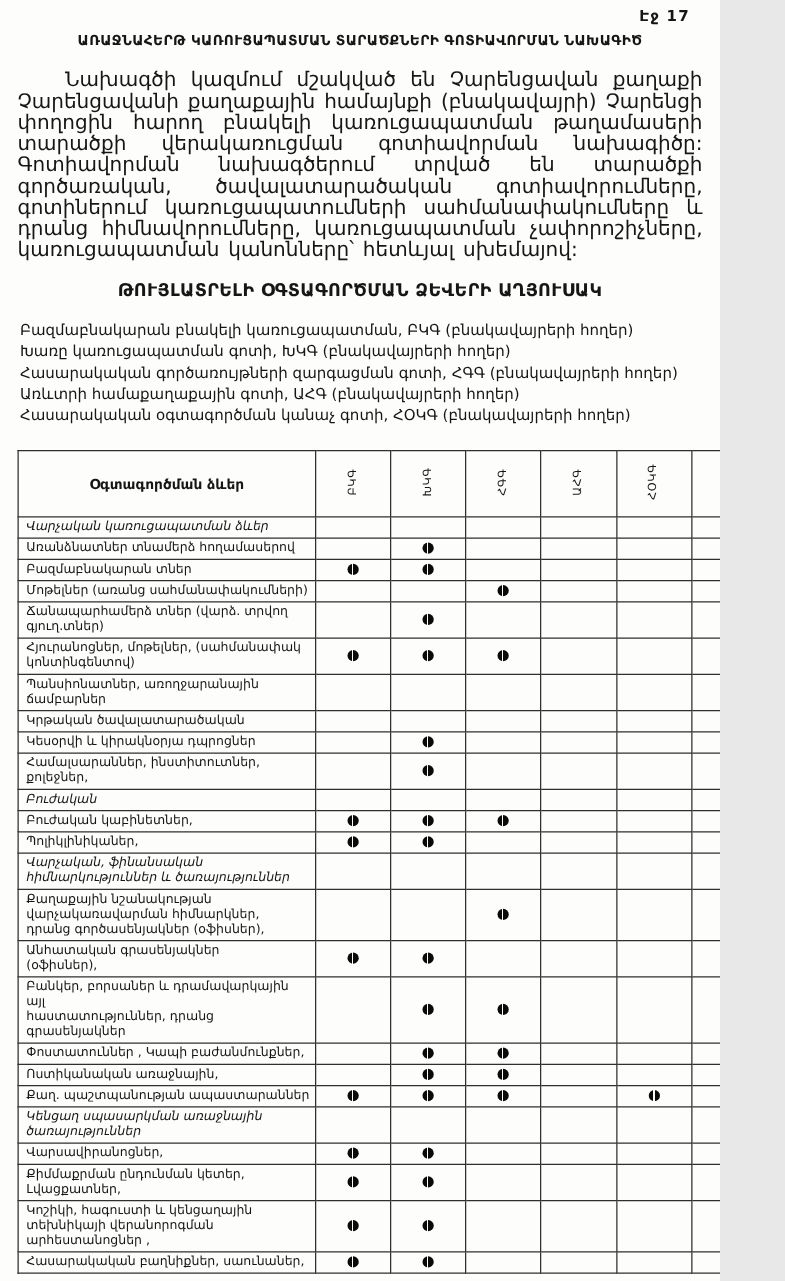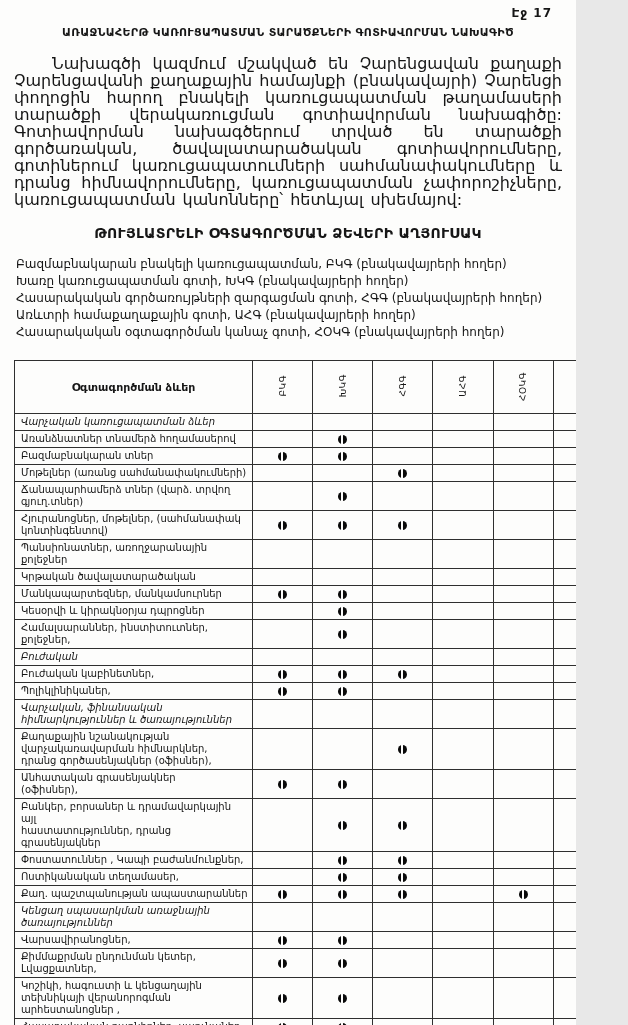--- a/index.html
+++ b/index.html
@@ -125,41 +125,32 @@
 կոնտինգենտով)</td>
           <td class="cell"><span class="dot"></span></td>
           <td class="cell"><span class="dot"></span></td>
           <td class="cell"><span class="dot"></span></td>
           <td class="cell"></td>
           <td class="cell"></td>
           <td class="cell"></td>
         </tr>
         <tr>
           <td class="label">Պանսիոնատներ, առողջարանային
-քոլեջներ</td>
+ճամբարներ</td>
           <td class="cell"></td>
           <td class="cell"></td>
           <td class="cell"></td>
           <td class="cell"></td>
           <td class="cell"></td>
           <td class="cell"></td>
         </tr>
         <tr>
           <td class="label">Կրթական ծավալատարածական</td>
           <td class="cell"></td>
           <td class="cell"></td>
-          <td class="cell"></td>
-          <td class="cell"></td>
-          <td class="cell"></td>
-          <td class="cell"></td>
-        </tr>
-        <tr>
-          <td class="label">Մանկապարտեզներ, մանկամսուրներ</td>
-          <td class="cell"><span class="dot"></span></td>
-          <td class="cell"><span class="dot"></span></td>
           <td class="cell"></td>
           <td class="cell"></td>
           <td class="cell"></td>
           <td class="cell"></td>
         </tr>
         <tr>
           <td class="label">Կեսօրվի և կիրակնօրյա դպրոցներ</td>
           <td class="cell"></td>
           <td class="cell"><span class="dot"></span></td>
           <td class="cell"></td>
@@ -248,21 +239,21 @@
         <tr>
           <td class="label">Փոստատուններ , Կապի բաժանմունքներ,</td>
           <td class="cell"></td>
           <td class="cell"><span class="dot"></span></td>
           <td class="cell"><span class="dot"></span></td>
           <td class="cell"></td>
           <td class="cell"></td>
           <td class="cell"></td>
         </tr>
         <tr>
-          <td class="label">Ոստիկանական տեղամասեր,</td>
+          <td class="label">Ոստիկանական առաջնային,</td>
           <td class="cell"></td>
           <td class="cell"><span class="dot"></span></td>
           <td class="cell"><span class="dot"></span></td>
           <td class="cell"></td>
           <td class="cell"></td>
           <td class="cell"></td>
         </tr>
         <tr>
           <td class="label">Քաղ. պաշտպանության ապաստարաններ</td>
           <td class="cell"><span class="dot"></span></td>

